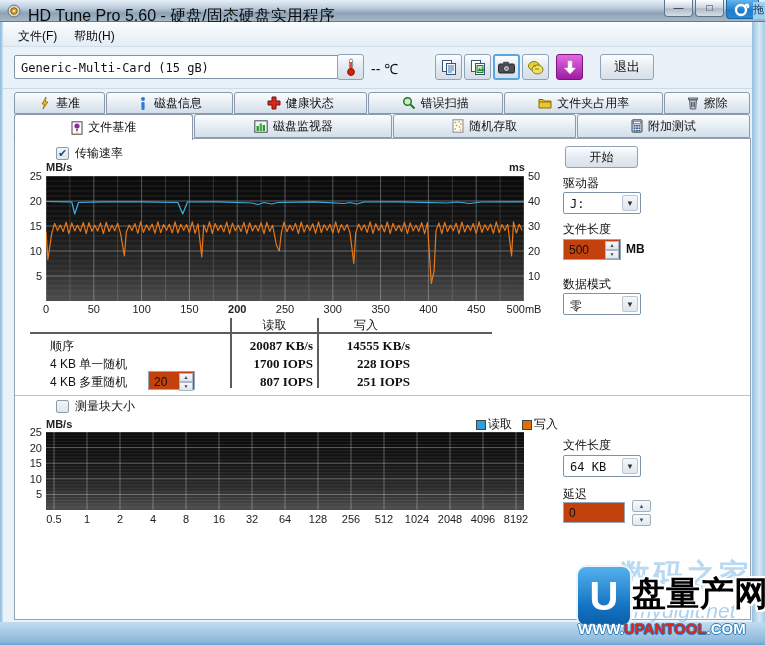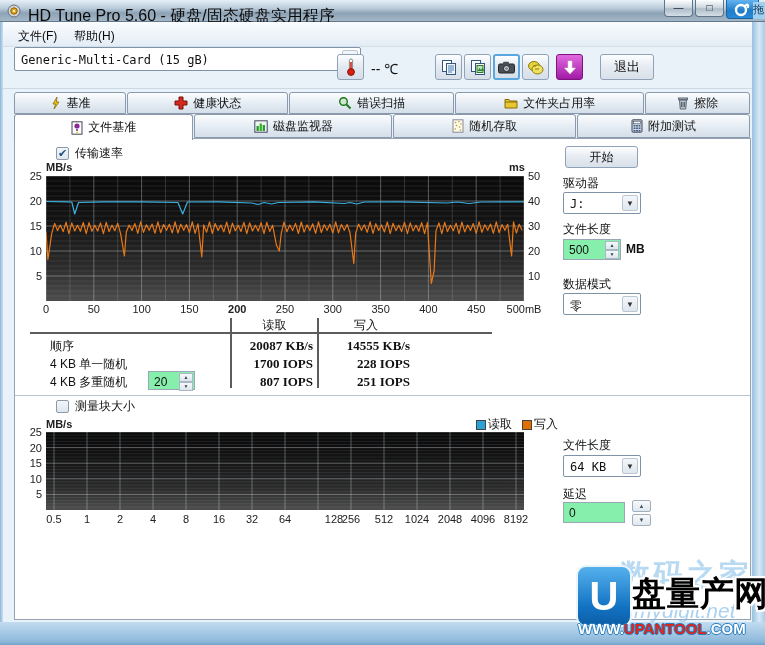--- a/index.html
+++ b/index.html
@@ -24,21 +24,21 @@
 
 .menubar{position:absolute;left:3px;top:22px;width:749px;height:25px;background:linear-gradient(180deg,#fafcfe,#e3ecf5);border-bottom:1px solid #d4dfe9}
 .menu-item{position:absolute;top:5px;font-size:12px;color:#0a0a0a;padding:1px 5px;cursor:default}
 .menu-file{left:10px}
 .menu-help{left:66px}
 .toolbar-sep{position:absolute;left:3px;top:88px;width:749px;height:1px;background:#ccd8e4}
 .combo{position:absolute;background:#fff;border:1px solid #7f93a8;border-radius:2px}
 .combo .cval{position:absolute;left:6px;top:4px;white-space:nowrap;overflow:hidden}
 .combo .carrow{position:absolute;right:2px;top:2px;bottom:2px;width:16px;text-align:center;color:#333;font-size:8px;
   background:linear-gradient(180deg,#f4f7fa,#dfe6ee);border:1px solid #b9c6d4;border-radius:2px;line-height:16px}
-.drive-combo{left:14px;top:47px;width:347px;height:24px}
+.drive-combo{left:14px;top:55px;width:347px;height:24px}
 .drive-combo .cval{font-family:"DejaVu Sans Mono",monospace;font-size:12px;top:5px}
 .toolbtn{position:absolute;top:54px;width:27px;height:26px;border:1px solid #8fa2b8;border-radius:3px;
   background:linear-gradient(180deg,#fdfeff,#e3e9f0 50%,#d6dee8);display:flex;align-items:center;justify-content:center}
 .toolbtn.hl{border:2px solid #5aa7e0}
 .temp-btn{left:337px}
 .temp-text{position:absolute;left:371px;top:59px;font-size:14px;color:#111}
 .tb1{left:435px}.tb2{left:464px}.tb3{left:493px}.tb4{left:522px}
 .tb5{left:556px;background:linear-gradient(180deg,#e26ae0,#a01ba4);border-color:#7c1480}
 .exit-btn{position:absolute;left:600px;top:54px;width:54px;height:26px;border:1px solid #8fa2b8;border-radius:3px;
   background:linear-gradient(180deg,#fdfeff,#e6ebf1 50%,#d8e0e9);text-align:center;line-height:24px;font-size:13px}
@@ -83,21 +83,21 @@
 .lbl-drive{left:563px;top:175px}
 .lbl-flen1{left:563px;top:221px}
 .lbl-dmode{left:563px;top:276px}
 .lbl-flen2{left:563px;top:437px}
 .lbl-delay{left:563px;top:486px}
 .combo-s{height:22px;width:78px;z-index:2}
 .combo-drive{left:563px;top:192px}
 .combo-zero{left:563px;top:293px}
 .combo-64{left:563px;top:455px}
 .combo-s .cval{font-family:"DejaVu Sans Mono",monospace;font-size:12px;top:4px}
-.spinbox{position:absolute;background:#86efac;border:1px solid #98a6b5;z-index:2}
+.spinbox{position:absolute;background:#c2410c;border:1px solid #98a6b5;z-index:2}
 .spinbox .sval{position:absolute;left:5px;top:3px;font-size:12px}
 .spincol{position:absolute;right:1px;top:1px;bottom:1px;width:14px;display:flex;flex-direction:column}
 .spincol div{flex:1;border:1px solid #aab8c6;background:linear-gradient(180deg,#f6f9fb,#dde5ec);
   font-size:5px;line-height:7px;text-align:center;color:#345}
 .spin-500{left:563px;top:239px;width:58px;height:21px}
 .unit-mb{left:626px;top:242px;font-weight:bold;font-size:12px}
 .input-0{left:563px;top:502px;width:62px;height:21px}
 .freespin{position:absolute;width:19px;height:12px;border:1px solid #9fafbe;border-radius:2px;z-index:2;
   background:linear-gradient(180deg,#f8fafc,#dfe7ee);font-size:6px;text-align:center;line-height:10px;color:#456}
 .fs-up{left:632px;top:500px}
@@ -217,20 +217,27 @@
   </div>
   <div class="exit-btn">退出</div>
   <div class="toolbar-sep"></div>
 
   <div class="tabrow tabrow1">
     <div class="tab" style="flex-grow:100">
       <svg width="12" height="14" viewBox="0 0 12 14">
           <path d="M7 1 3 8h2.6L4 13l5-7H6.4z" fill="#f2c21a" stroke="#8a6a00" stroke-width="0.8"></path>
         </svg>
       <span>基准</span>
+    </div>
+    <div class="tab" style="flex-grow:126">
+      <svg width="12" height="14" viewBox="0 0 12 14">
+          <circle cx="6" cy="3" r="2" fill="#2a7fd4"></circle>
+          <rect x="4.4" y="6" width="3.2" height="8" rx="1.2" fill="#2a7fd4"></rect>
+        </svg>
+      <span>磁盘信息</span>
     </div>
     <div class="tab" style="flex-grow:133">
       <svg width="14" height="14" viewBox="0 0 14 14">
           <path d="M5 1h4v4h4v4H9v4H5V9H1V5h4z" fill="#d42a1e" stroke="#7a100a"></path>
         </svg>
       <span>健康状态</span>
     </div>
     <div class="tab" style="flex-grow:139">
       <svg width="14" height="14" viewBox="0 0 14 14">
           <circle cx="5.5" cy="5.5" r="3.8" fill="#cfe8cf" stroke="#1a7a1a" stroke-width="1.4"></circle>
@@ -506,21 +513,21 @@
     </div>
   <div class="xlabels c2x" id="c2x">
       <span style="left: 8px;">0.5</span>
       <span style="left: 41px;">1</span>
       <span style="left: 74px;">2</span>
       <span style="left: 107px;">4</span>
       <span style="left: 140px;">8</span>
       <span style="left: 173px;">16</span>
       <span style="left: 206px;">32</span>
       <span style="left: 239px;">64</span>
-      <span style="left: 288px;">128</span>
+      <span style="left: 272px;">128</span>
       <span style="left: 305px;">256</span>
       <span style="left: 338px;">512</span>
       <span style="left: 371px;">1024</span>
       <span style="left: 404px;">2048</span>
       <span style="left: 437px;">4096</span>
       <span style="left: 470px;">8192</span>
     </div>
 
   <span class="side-label lbl-flen2">文件长度</span>
   <div class="combo combo-s combo-64">

